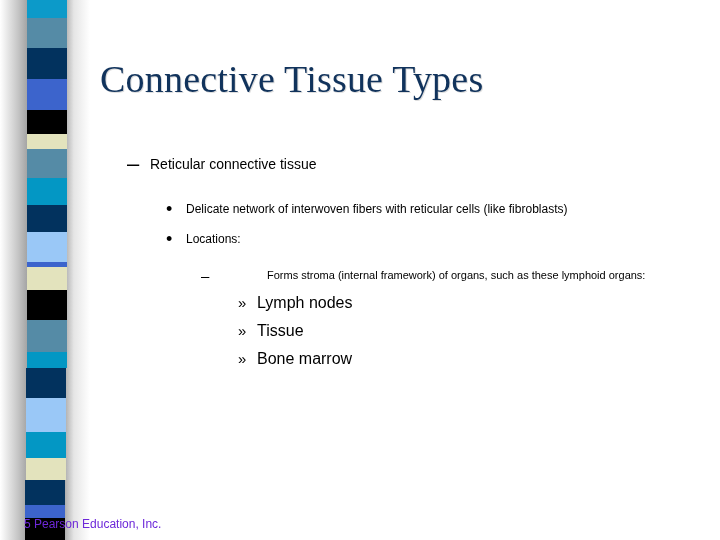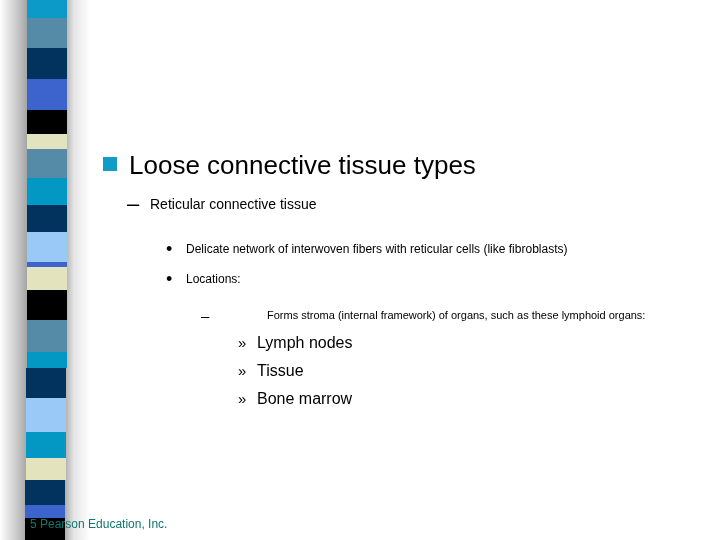--- a/index.html
+++ b/index.html
@@ -167,25 +167,25 @@
     font-size: 16px;
     line-height: 26px;
   }
 
   .spacer-3 { height: 9px; }
   .spacer-4 { height: 8px; }
 
   
   #footer {
     position: absolute;
-    left: 30px;
+    left: 24px;
     bottom: 8px;
     font-size: 12px;
     line-height: 16px;
-    color: #0f766e;
+    color: #6d28d9;
     white-space: nowrap;
   }
 </style>
 </head>
 <body>
 
 <div id="slide" style="background: rgb(255, 255, 255);">
 
   <div id="stripe-bar">
     <div class="shadow-left"></div>
@@ -209,27 +209,24 @@
         <div class="stripe" style="top: 368px; height: 30px; left: 26px; background: rgb(2, 50, 94);"></div>
         <div class="stripe" style="top: 398px; height: 34px; left: 26px; background: rgb(154, 200, 247);"></div>
         <div class="stripe" style="top: 432px; height: 26px; left: 26px; background: rgb(3, 151, 196);"></div>
         <div class="stripe" style="top: 458px; height: 22px; left: 26px; background: rgb(227, 227, 189);"></div>
         <div class="stripe" style="top: 480px; height: 25px; left: 25px; background: rgb(2, 50, 94);"></div>
         <div class="stripe" style="top: 505px; height: 13px; left: 25px; background: rgb(60, 100, 204);"></div>
         <div class="stripe" style="top: 518px; height: 22px; left: 25px; background: rgb(0, 0, 0);"></div>
       </div>
   </div>
 
+  <div id="title" style="color: rgb(17, 51, 92);">Connective Tissue Types</div>
 
   <div id="body">
 
-    <div class="b-row lvl1">
-      <div class="b-mark"><span class="sq" style="background: rgb(15, 157, 200);"></span></div>
-      <div class="b-text">Loose connective tissue types</div>
-    </div>
 
     <div class="b-row lvl2">
       <div class="b-mark">–</div>
       <div class="b-text">Reticular connective tissue</div>
     </div>
 
     <div class="spacer-3"></div>
 
     <div class="b-row lvl3">
       <div class="b-mark">•</div>

